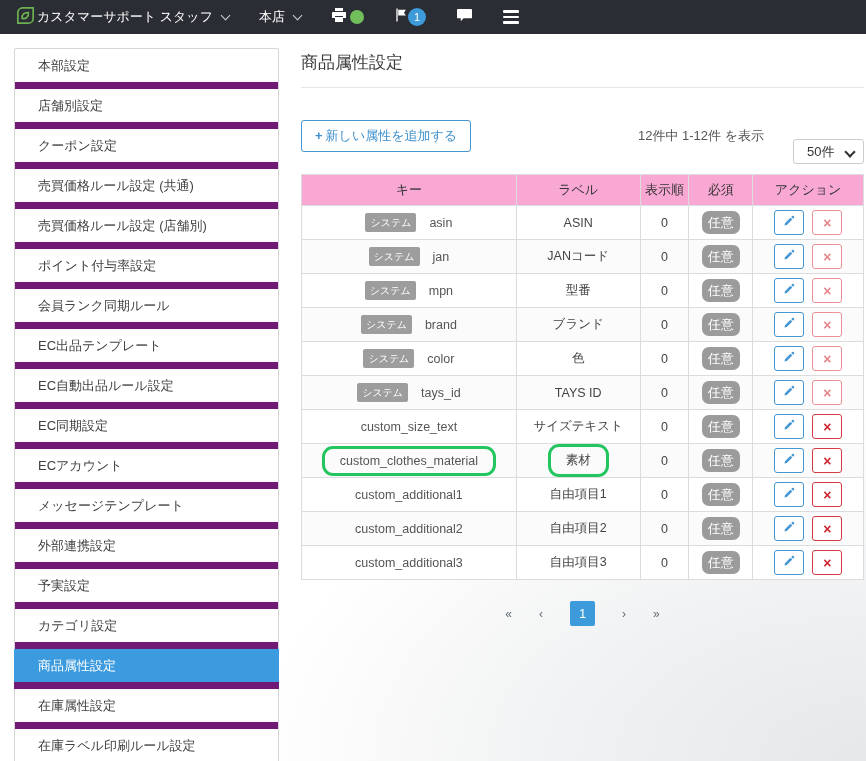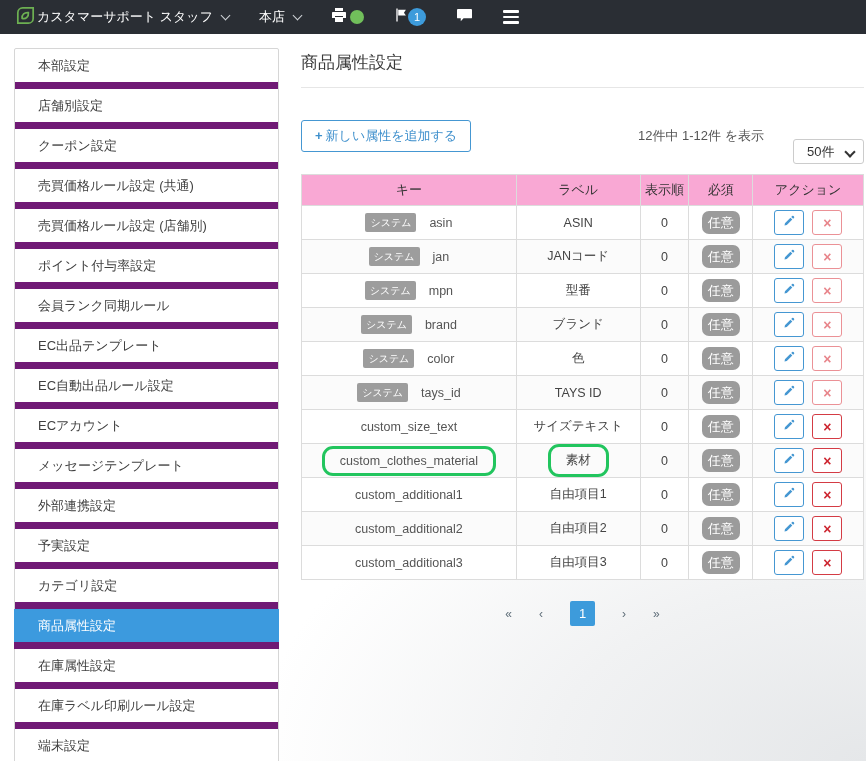--- a/index.html
+++ b/index.html
@@ -132,20 +132,21 @@
     <div class="sidebar">
         <div class="sidebar-item">本部設定</div>
         <div class="sidebar-item">店舗別設定</div>
         <div class="sidebar-item">クーポン設定</div>
         <div class="sidebar-item">売買価格ルール設定 (共通)</div>
         <div class="sidebar-item">売買価格ルール設定 (店舗別)</div>
         <div class="sidebar-item">ポイント付与率設定</div>
         <div class="sidebar-item">会員ランク同期ルール</div>
         <div class="sidebar-item">EC出品テンプレート</div>
         <div class="sidebar-item">EC自動出品ルール設定</div>
+        <div class="sidebar-item">EC同期設定</div>
         <div class="sidebar-item">ECアカウント</div>
         <div class="sidebar-item">メッセージテンプレート</div>
         <div class="sidebar-item">外部連携設定</div>
         <div class="sidebar-item">予実設定</div>
         <div class="sidebar-item">カテゴリ設定</div>
         <div class="sidebar-item active">商品属性設定</div>
         <div class="sidebar-item">在庫属性設定</div>
         <div class="sidebar-item">在庫ラベル印刷ルール設定</div>
         <div class="sidebar-item">端末設定</div>
         <div class="sidebar-item">アカウント</div>

